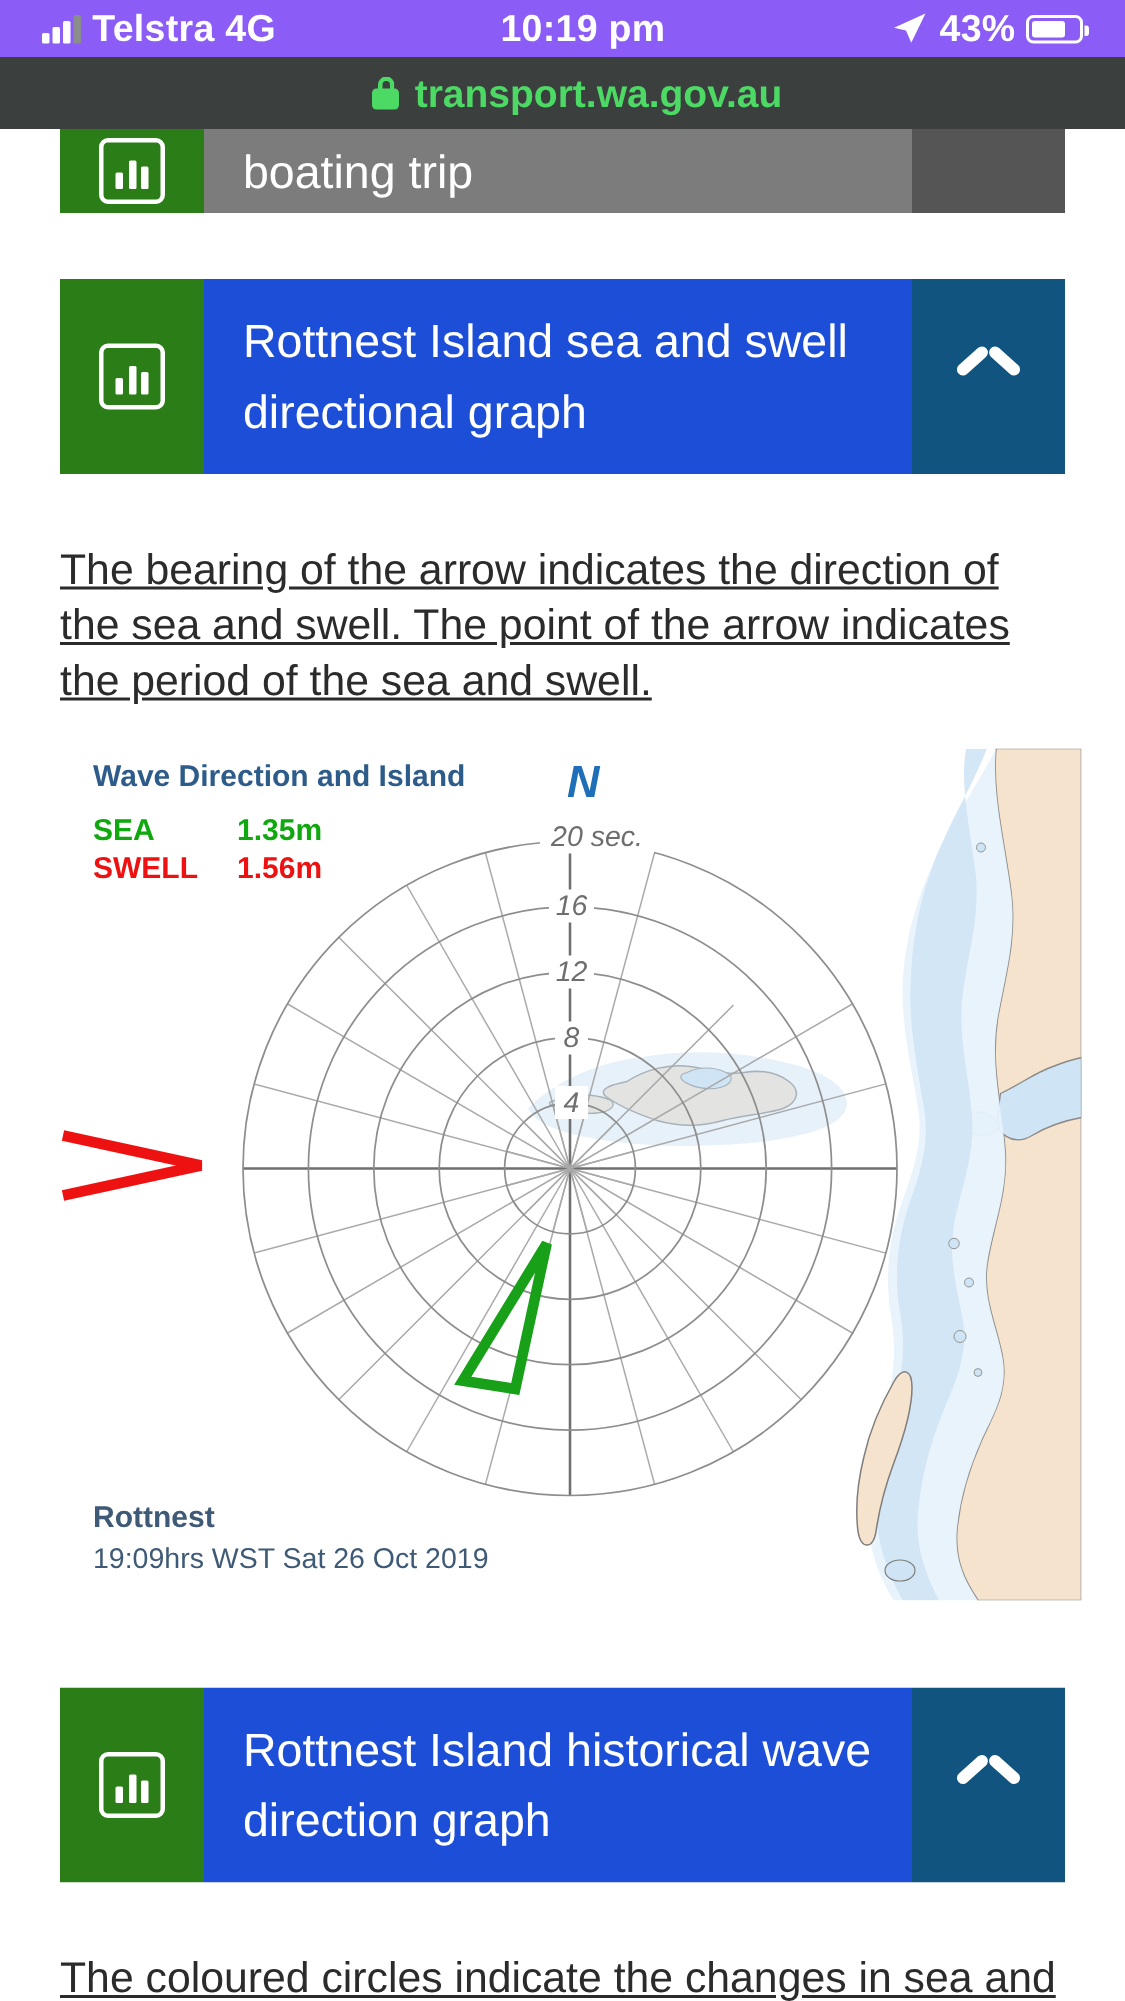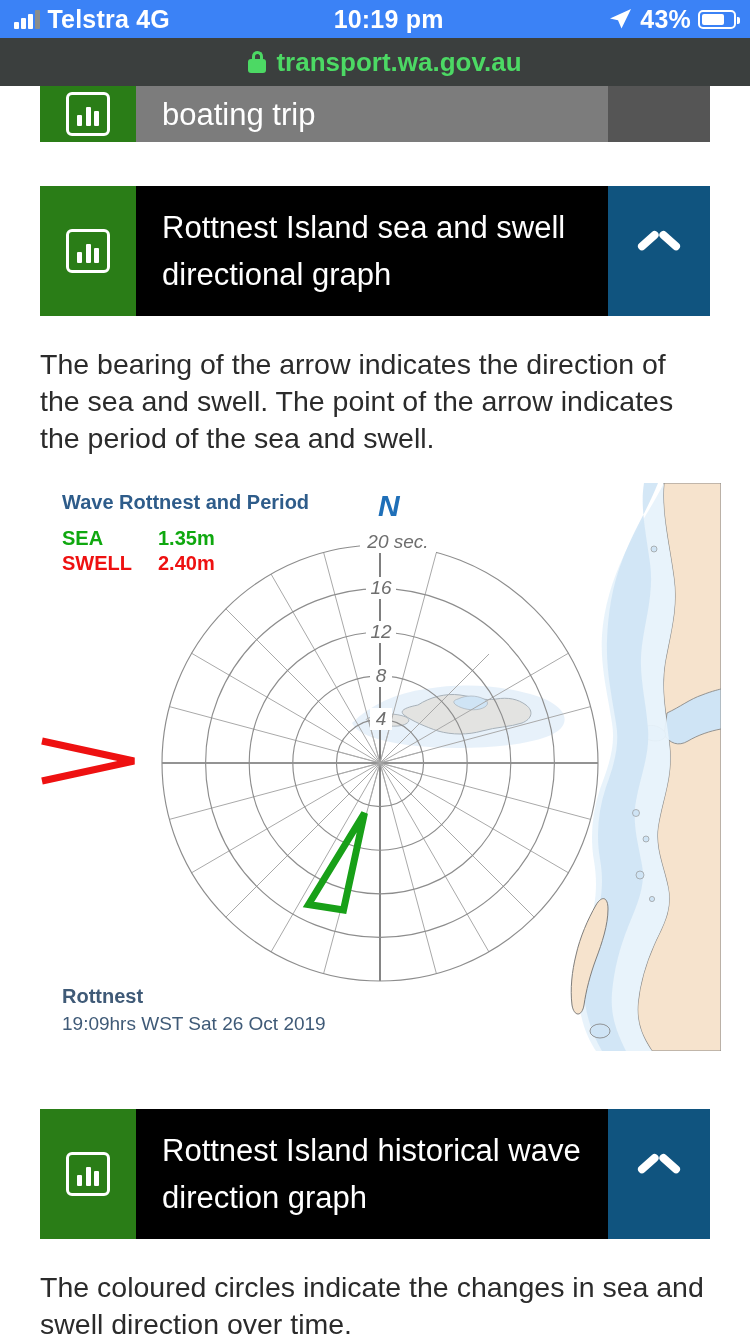--- a/index.html
+++ b/index.html
@@ -6,22 +6,22 @@
   html, body { width:750px; height:1334px; }
   body {
     font-family: "Liberation Sans", sans-serif;
     background:#ffffff;
     overflow:hidden;
     position:relative;
   }
 
   
   .statusbar{
-    height:38px; background:#3b82f6; color:#fff;
-    display:flex; align-items:center; padding:0 14px;
+    height:38px; background:#8b5cf6; color:#fff;
+    display:flex; align-items:center; padding:0 28px;
     font-size:25px; font-weight:bold; letter-spacing:.2px;
   }
   .sb-left{ display:flex; align-items:center; gap:8px; flex:0 0 auto;}
   .sb-center{ flex:1 1 auto; text-align:center; }
   .sb-right{ display:flex; align-items:center; gap:7px; flex:0 0 auto; }
   .bars{ display:flex; align-items:flex-end; gap:2.5px; height:19px; }
   .bars i{ width:4.5px; background:#ffffff; border-radius:1px; display:block;}
   .bars i:nth-child(1){ height:7px;}
   .bars i:nth-child(2){ height:11px;}
   .bars i:nth-child(3){ height:15px;}
@@ -52,37 +52,37 @@
   .acc-body{ flex:1; display:flex; align-items:center; padding-left:26px; }
   .acc-title{ color:#ffffff; font-size:31px; line-height:47px; font-weight:normal; }
   .acc-toggle{ width:102px; display:flex; align-items:center; justify-content:center; }
 
   
   .grey .acc-body{ background:#7c7c7c; }
   .grey .acc-toggle{ background:#555555; }
 
   
   .blue{ height:130px; }
-  .blue .acc-body{ background:#000000; }
+  .blue .acc-body{ background:#1d4ed8; }
   .blue .acc-toggle{ background:#10547f; }
 
   .chart-icon{ width:44px;height:44px;border:3px solid #fff;border-radius:6px;
      display:flex;align-items:flex-end;justify-content:center;gap:3.5px;padding:0 6px 7px; }
   .chart-icon i{ width:5px;background:#fff;display:block;border-radius:1px;}
   .chart-icon i:nth-child(1){height:11px;}
   .chart-icon i:nth-child(2){height:19px;}
   .chart-icon i:nth-child(3){height:15px;}
 
   .chev{ width:40px; height:24px; position:relative; }
   .chev:before,.chev:after{ content:""; position:absolute; top:6px; width:25px;height:8px;
     background:#fff; border-radius:5px;}
   .chev:before{ left:0; transform:rotate(-42deg); transform-origin:left center;}
   .chev:after{ right:0; transform:rotate(42deg); transform-origin:right center;}
 
-  .para{ margin:30px 40px 0; font-size:28.5px; line-height:37px; color:#2b2b2b; }
+  .para{ margin:46px 40px 0; font-size:28.5px; line-height:37px; color:#2b2b2b;text-decoration:underline; }
 
   
   .figure{ position:relative; margin:26px 40px 0; width:681px; height:568px;
            background:#ffffff; overflow:hidden; }
   .figure svg{ display:block; }
 
   .legend{ position:absolute; left:22px; top:8px; }
   .legend .lg-title{ color:#2e5c8a; font-size:20px; font-weight:bold; }
   .legend table{ border-collapse:collapse; margin-top:12px; }
   .legend td{ font-size:20px; font-weight:bold; padding:1px 0; }
@@ -302,30 +302,30 @@
           <path d="M324.5 330.0 L268.5 421.5 L303.5 427.0 Z" fill="none" stroke="#18a018" stroke-width="7" stroke-linejoin="miter"></path>
         </g>
 
         <g>
           <polyline points="2,258 94,278 2,298" fill="none" stroke="#ee1111" stroke-width="7" stroke-linejoin="miter"></polyline>
         </g>
       </g>
     </svg>
 
     <div class="legend">
-      <div class="lg-title">Wave Rottnest and Period</div>
+      <div class="lg-title">Wave Direction and Island</div>
       <table>
         <tbody>
             <tr>
           <td class="k sea">SEA</td>
           <td class="sea">1.35m</td>
         </tr>
         <tr>
           <td class="k swell">SWELL</td>
-          <td class="swell">2.40m</td>
+          <td class="swell">1.56m</td>
         </tr>
       </tbody>
         </table>
     </div>
 
     <div class="nlabel">N</div>
 
     <div class="stamp">
       <div class="st1">Rottnest</div>
       <div class="st2">19:09hrs WST  Sat 26 Oct 2019</div>

